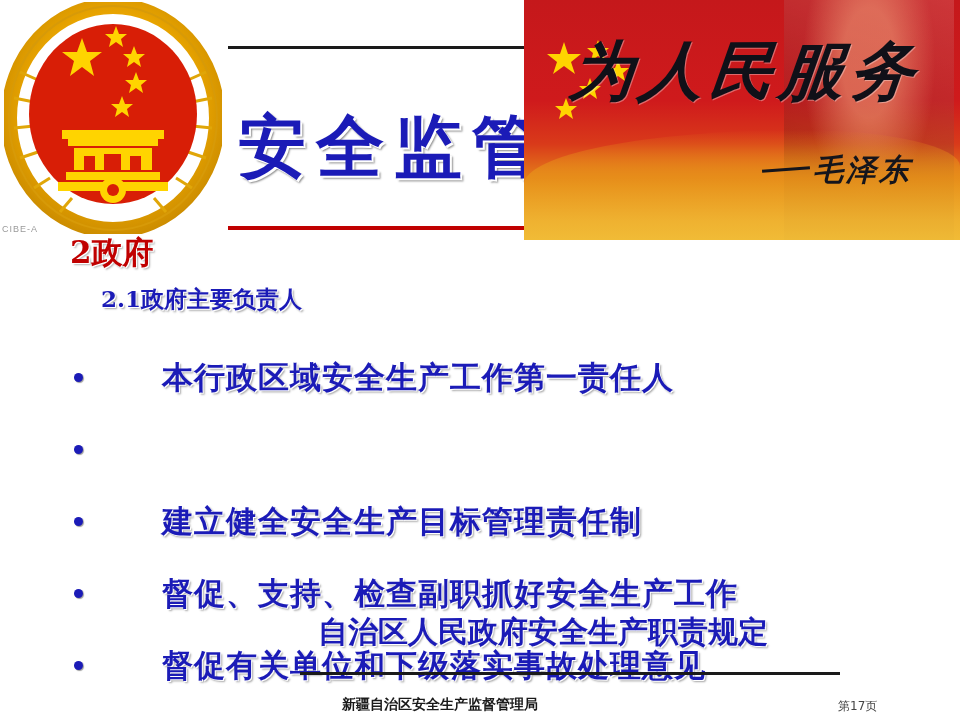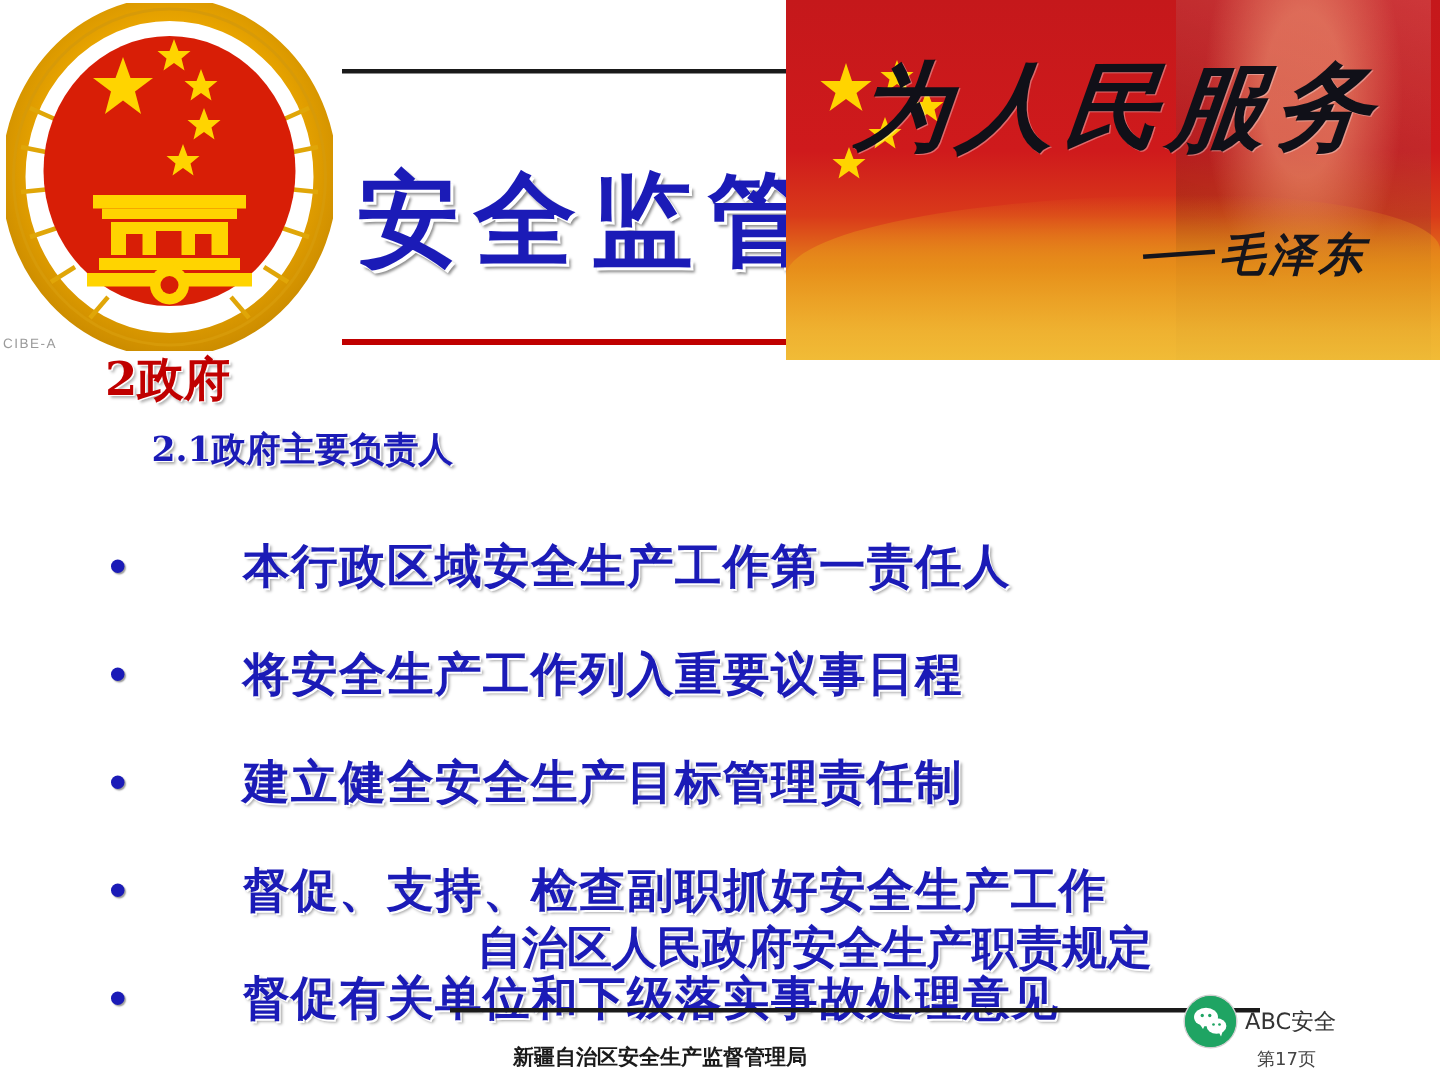--- a/index.html
+++ b/index.html
@@ -401,21 +401,20 @@
     <div class="line h-red">2政府</div>
     <div class="line h-sub">2.1政府主要负责人</div>
 
     <div class="bullets">
       <div class="bullet-row">
         <span class="bullet-dot"></span>
         <span class="bullet-text">本行政区域安全生产工作第一责任人</span>
       </div>
       <div class="bullet-row">
         <span class="bullet-dot"></span>
-        <span class="bullet-text">将安全生产工作列入重要议事日程</span>
       </div>
       <div class="bullet-row">
         <span class="bullet-dot"></span>
         <span class="bullet-text">建立健全安全生产目标管理责任制</span>
       </div>
       <div class="bullet-row">
         <span class="bullet-dot"></span>
         <span class="bullet-text">督促、支持、检查副职抓好安全生产工作</span>
       </div>
       <div class="bullet-row">
@@ -424,30 +423,14 @@
       </div>
     </div>
 
     <div class="source-line">自治区人民政府安全生产职责规定</div>
   </div>
 
   <div class="bottom-rule"></div>
   <div class="footer-org">新疆自治区安全生产监督管理局</div>
   <div class="page-no">第17页</div>
 
-  <div class="wechat-badge">
-    <div class="wechat-circle">
-      <svg width="34" height="34" viewBox="0 0 34 34">
-        <circle cx="17" cy="17" r="17" fill="#1fa463"></circle>
-        <ellipse cx="14" cy="14" rx="8" ry="6.2" fill="#ffffff"></ellipse>
-        <polygon points="10,19 14,18 12,22" fill="#ffffff"></polygon>
-        <ellipse cx="21" cy="20" rx="6.6" ry="5.2" fill="#ffffff"></ellipse>
-        <polygon points="25,24 22,23 24,27" fill="#ffffff"></polygon>
-        <circle cx="11.5" cy="13" r="1.1" fill="#1fa463"></circle>
-        <circle cx="16.5" cy="13" r="1.1" fill="#1fa463"></circle>
-        <circle cx="19" cy="19" r="0.9" fill="#1fa463"></circle>
-        <circle cx="23" cy="19" r="0.9" fill="#1fa463"></circle>
-      </svg>
-    </div>
-    <div class="wechat-label">ABC安全</div>
-  </div>
 
 </div>
 
 </body></html>

